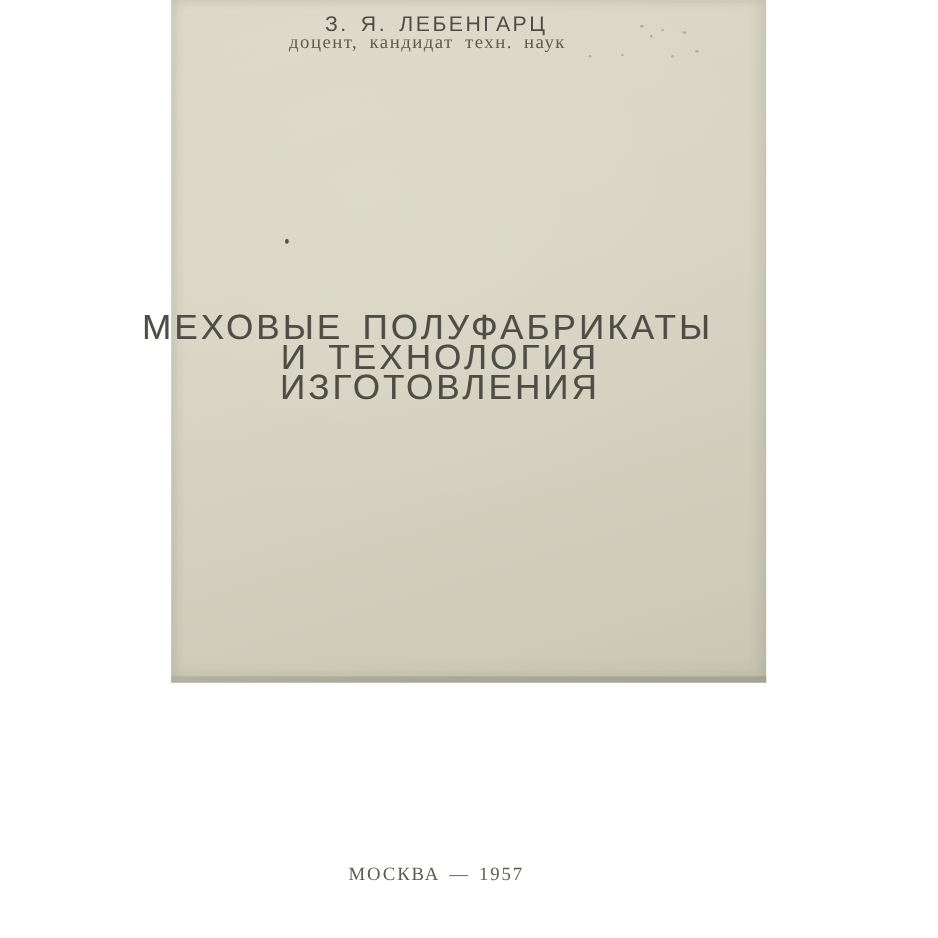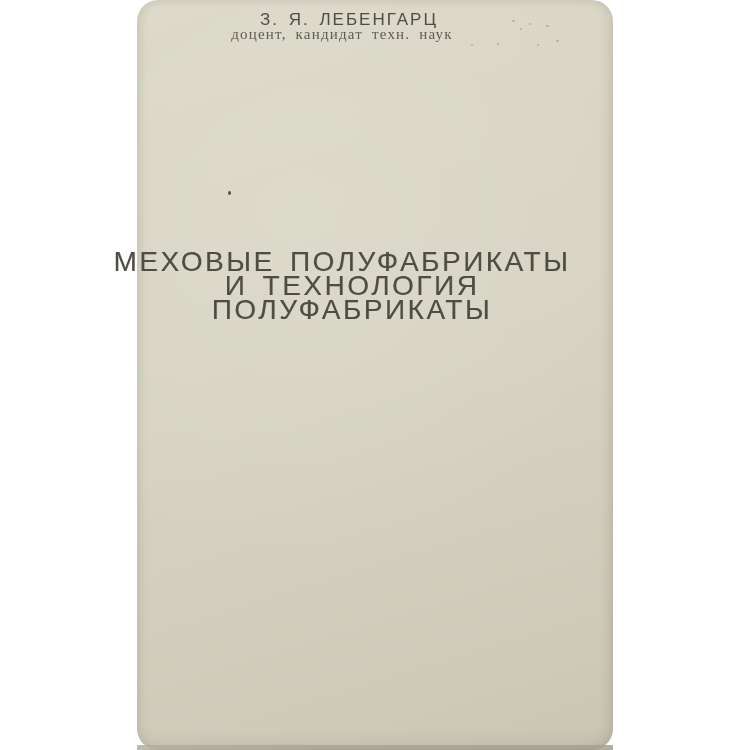--- a/index.html
+++ b/index.html
@@ -19,29 +19,28 @@
     overflow: hidden;
   }
   .photo {
     position: relative;
     width: 750px; height: 750px;
     background: var(--color-background);
   }
   .page {
     position: absolute;
     left: 137px; top: 0;
-    width: 476px; height: 750px;
+    width: 476px; height: 546px;
     background:
       radial-gradient(ellipse 120% 80% at 35% 30%, rgba(255,255,255,0.10), rgba(255,255,255,0) 60%),
       linear-gradient(163deg, var(--color-paper_light) 0%, var(--color-paper) 48%, var(--color-paper_dark) 88%, #c8c5b3 100%);
     box-shadow:
       inset -5px 0 10px rgba(90, 86, 68, 0.10),
       inset 4px 0 8px rgba(90, 86, 68, 0.07),
       inset 0 -8px 14px rgba(90, 86, 68, 0.08);
-    border-radius: 21px;
   }
   .page-bottom-edge {
     position: absolute;
     left: 0; bottom: 0;
     width: 100%; height: 5px;
     background: linear-gradient(90deg, #b2af9f 0%, var(--color-page_edge) 40%, #a3a090 100%);
     opacity: 0.85;
   }
   .content {
     position: absolute;
@@ -108,23 +107,24 @@
 <div class="photo">
   <div class="page">
 
     <div class="content">
       <div class="author-name">З. Я. ЛЕБЕНГАРЦ</div>
 
       <div class="author-credentials">доцент, кандидат техн. наук</div>
 
       <div class="book-title">
         <span class="title-line">МЕХОВЫЕ ПОЛУФАБРИКАТЫ</span>
-        <span class="title-line">И ТЕХНОЛОГИЯ ПОЛУФАБРИКАТЫ</span>
+        <span class="title-line">И ТЕХНОЛОГИЯ ИЗГОТОВЛЕНИЯ</span>
       </div>
 
+      <div class="imprint">МОСКВА — 1957</div>
     </div>
 
     <span class="speck" style="left:375px; top:20px; width:3px; height:2px;"></span>
     <span class="speck" style="left:392px; top:23px; width:2px; height:2px;"></span>
     <span class="speck" style="left:409px; top:25px; width:3px; height:2px;"></span>
     <span class="speck" style="left:383px; top:28px; width:2px; height:2px;"></span>
     <span class="speck" style="left:419px; top:40px; width:3px; height:2px;"></span>
     <span class="speck" style="left:360px; top:43px; width:2px; height:2px;"></span>
     <span class="speck" style="left:400px; top:44px; width:2px; height:2px;"></span>
     <span class="speck" style="left:334px; top:44px; width:2px; height:2px;"></span>

